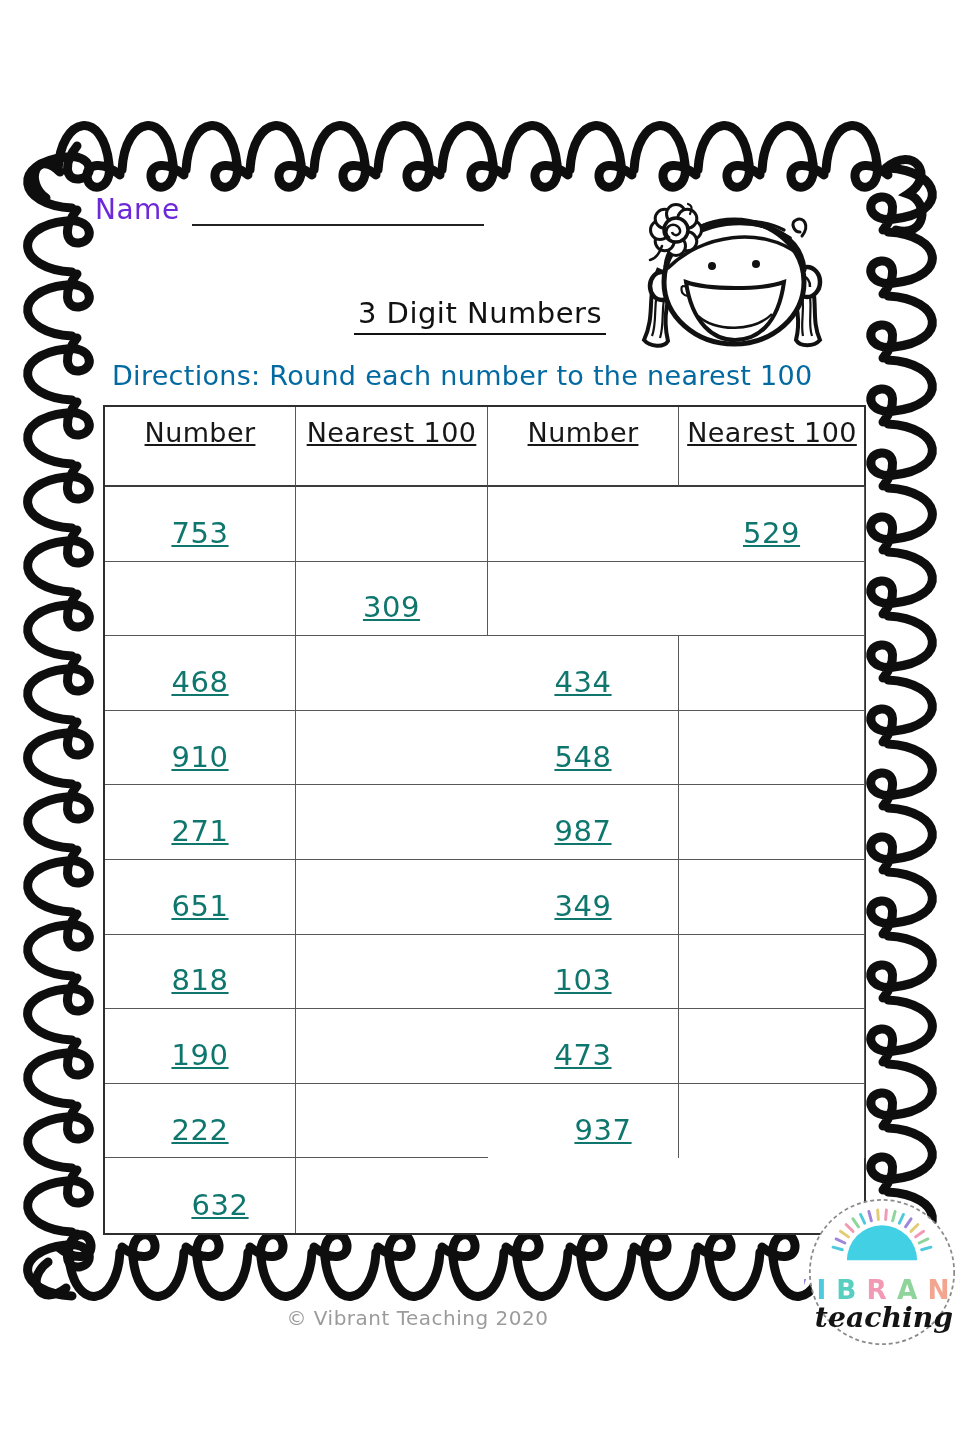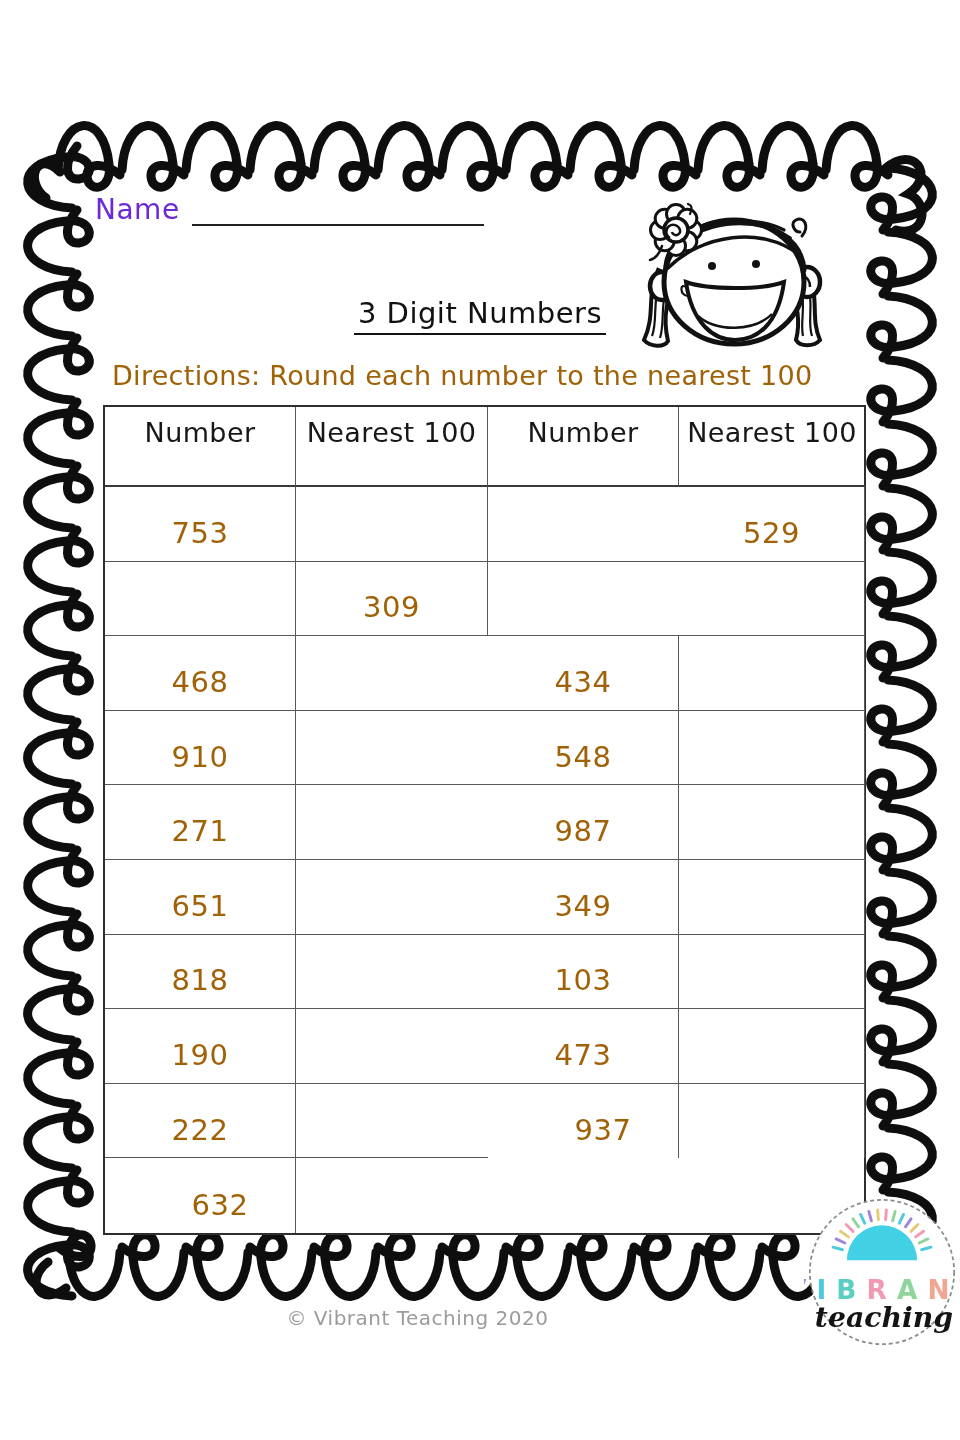--- a/index.html
+++ b/index.html
@@ -13,36 +13,36 @@
 
   .name-row { position:absolute; left:95px; top:190px; display:flex; align-items:flex-end; }
   .name-label { font-size:28px; letter-spacing:0.5px; color:#6d28d9; }
   .name-line { display:inline-block; width:292px; height:34px; margin-left:12px;
                border-bottom:2.5px solid #222; }
 
   .title-wrap { position:absolute; left:0; top:296px; width:960px; text-align:center; }
   .title-text { font-size:29px; letter-spacing:0.5px; color:#111;
                 border-bottom:2.3px solid #111; padding:0 4px 3px 4px; }
 
-  .directions { position:absolute; left:112px; top:360px; font-size:27px; letter-spacing:0.3px; color:#a16207; }
+  .directions { position:absolute; left:112px; top:360px; font-size:27px; letter-spacing:0.3px; color:#0369a1; }
 
   .worksheet-table {
     position:absolute; left:103px; top:405px; width:763px; height:830px;
     box-sizing:border-box; border:2.5px solid #2e2e2e; background:#fff;
     display:grid;
     grid-template-columns:191px 192px 191px 186px;
     grid-template-rows:80px repeat(10, 1fr);
   }
   .cell { border-right:1.6px solid #585858; border-bottom:1.6px solid #585858;
-          display:flex; justify-content:center; box-sizing:border-box; }
+          display:flex; justify-content:center; box-sizing:border-box;text-decoration:underline; }
   .cell.col4 { border-right:none; }
   .cell.lastrow { border-bottom:none;padding-left:40px; }
   .cell.hdr { align-items:flex-start; padding-top:10px; font-size:27px; color:#171717;
               border-bottom:2.2px solid #3b3b3b; letter-spacing:0.4px; }
-  .cell.num { align-items:center; padding-top:18px; font-size:29px; color:#a16207; letter-spacing:0.6px; }
+  .cell.num { align-items:center; padding-top:18px; font-size:29px; color:#0f766e; letter-spacing:0.6px; }
   .cell.ans { align-items:center; }
 
   .copyright { position:absolute; left:0; top:1306px; width:835px; text-align:center;
                font-size:20px; color:#9b9b9b; letter-spacing:0.5px; }
 
   .girl-wrap { position:absolute; left:632px; top:194px; width:200px; height:155px; }
   .logo-wrap { position:absolute; left:804px; top:1196px; width:156px; height:156px; }
 </style>
 </head>
 <body>

